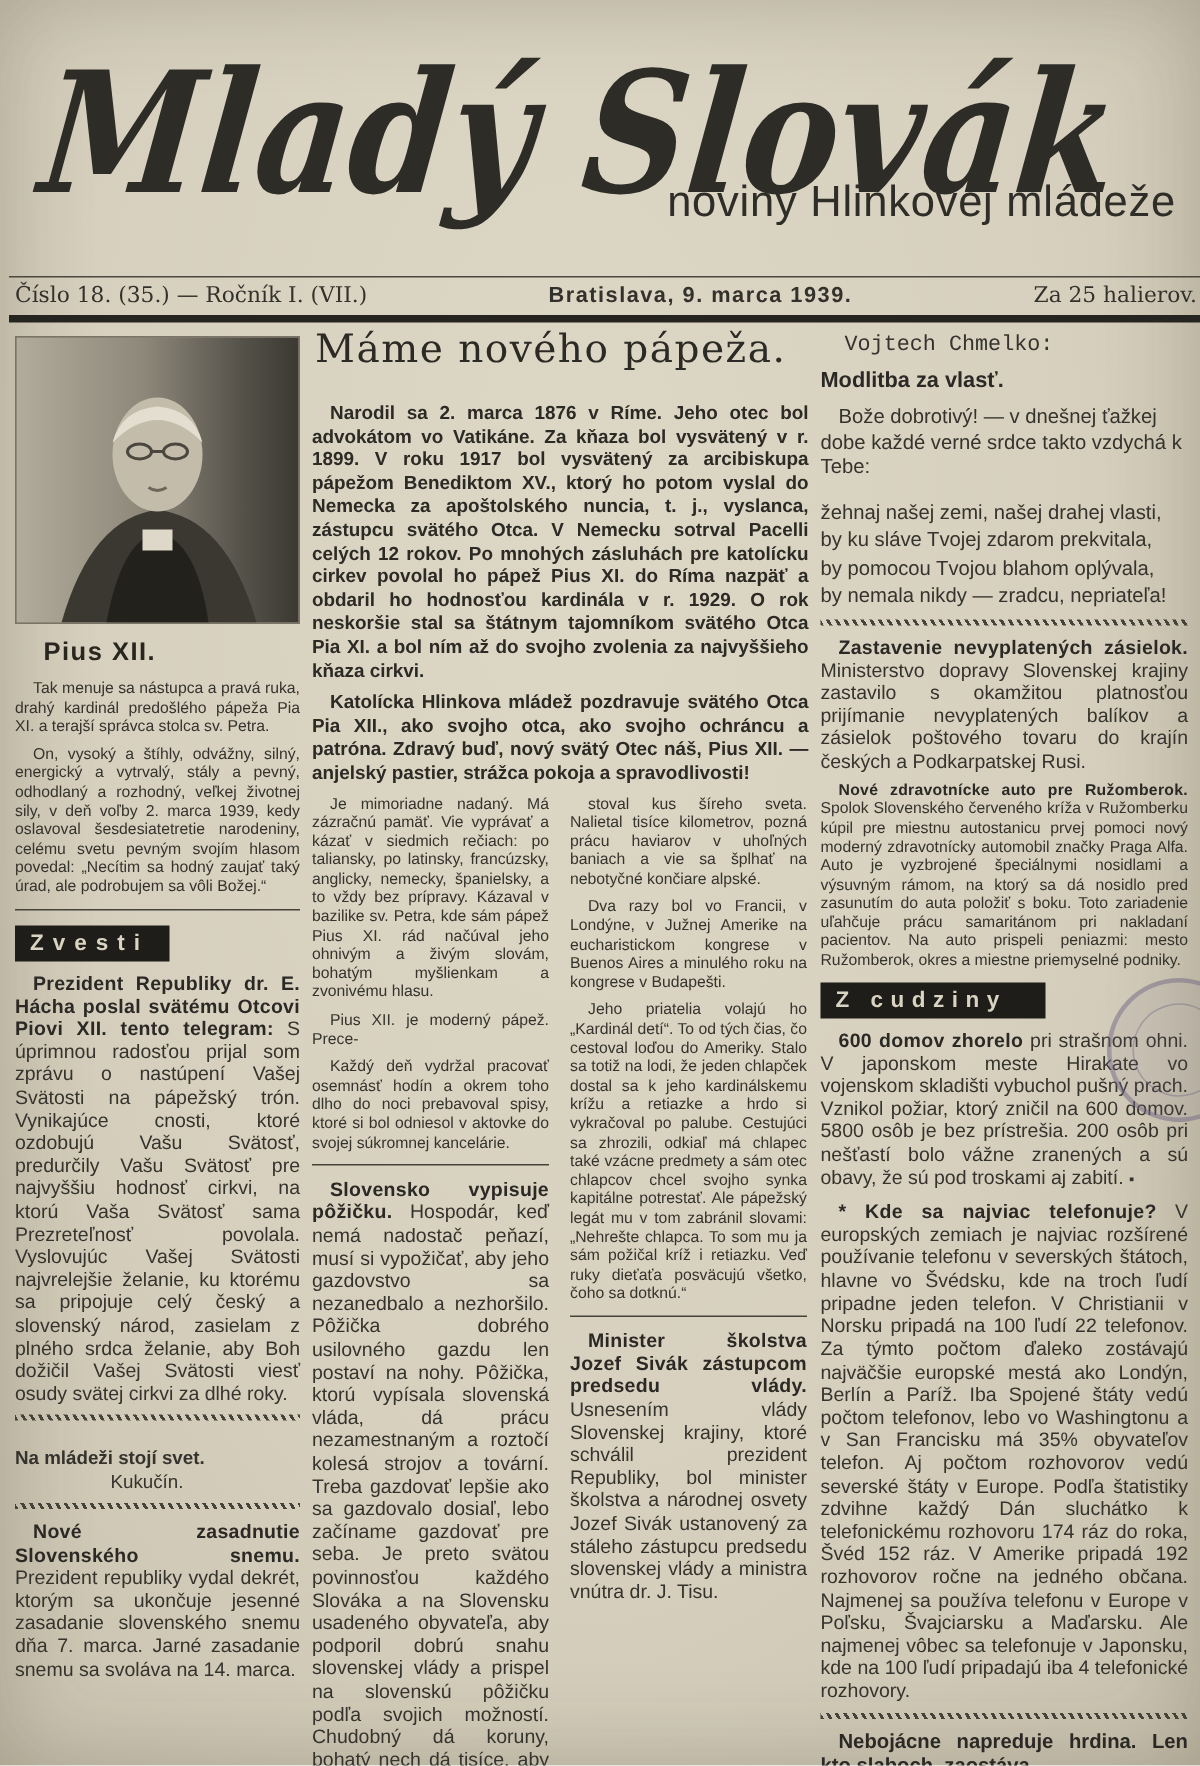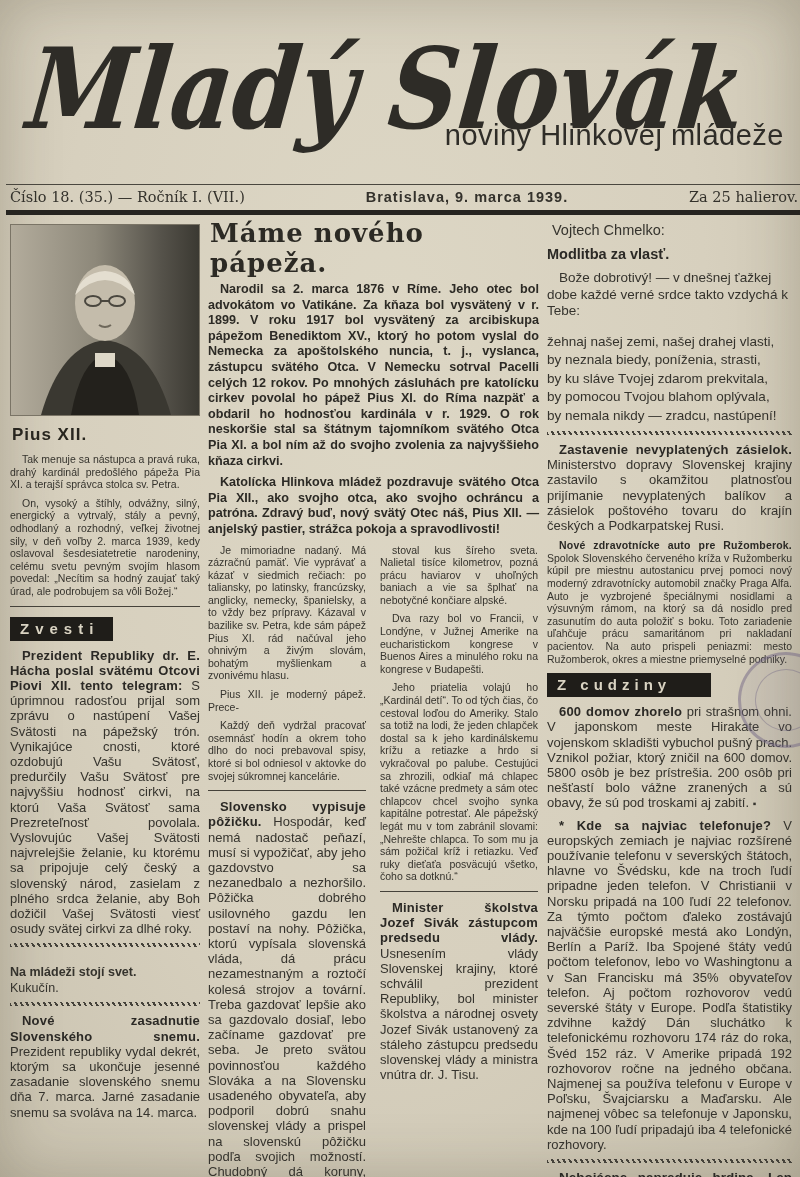--- a/index.html
+++ b/index.html
@@ -25,35 +25,35 @@
   p{margin:0 0 6px 0;text-indent:12px;text-align:justify;}
   .txt-sm{font-size:10.5px;line-height:12.6px;}
   .txt-lg{font-size:13px;line-height:15.2px;}
   b.lead{letter-spacing:.2px;color:#2b2925;}
   hr.thin{border:none;border-top:1px solid #45423a;margin:8px 0;}
   .wavy{height:4px;margin:7px 0;
         background:repeating-linear-gradient(60deg,#45423a 0 2px,transparent 2px 5px);}
   
   .photo{width:190px;height:192px;border:1px solid #7a7466;box-sizing:border-box;background:#8d8779;}
   .photo svg{display:block;}
-  .photo-caption{font-size:17px;font-weight:bold;letter-spacing:1px;color:#28261f;margin:9px 0 8px 2px;}
+  .photo-caption{font-size:17px;font-weight:bold;letter-spacing:1px;color:#28261f;margin:9px 0 8px 19px;}
   .bar{display:inline-block;background:#1f1d19;color:#d9d3c2;font-weight:bold;
        font-size:15px;letter-spacing:6px;padding:3px 14px 4px 10px;margin:2px 0 7px 0;}
-  .bar.wide{letter-spacing:5px;padding-right:40px;}
+  .bar.wide{letter-spacing:5px;padding-right:26px;}
   .quote-row{font-size:12.5px;margin:18px 0 2px 0;}
   .quote-row .q{font-weight:bold;}
-  .author{text-align:left;font-size:12.5px;padding-right:14px;margin-bottom:2px;}
+  .author{text-align:center;font-size:12.5px;padding-right:14px;margin-bottom:2px;}
   
-  .headline{font-family:"DejaVu Serif",serif;font-weight:bold;font-size:26px;
-            letter-spacing:1px;color:#2c2a24;margin:0 0 4px 2px;}
+  .headline{font-family:"DejaVu Serif",serif;font-weight:normal;font-size:26px;
+            letter-spacing:1px;color:#2c2a24;margin:0 0 20px 2px;}
   .intro{font-weight:bold;font-size:12.6px;line-height:15.6px;color:#2c2a25;}
   .subrow{display:flex;gap:14px;margin-top:5px;}
   .subcol{width:158px;}
   
-  .poem-author{font-size:14.5px;margin:0 0 8px 5px;}
+  .poem-author{font-size:14.5px;margin:0 0 8px 16px;font-family:Liberation Mono, monospace;}
   .poem-title{font-size:14.5px;font-weight:bold;margin:0 0 8px 0;color:#2b2925;}
   .poem-line{font-size:13.5px;line-height:16.5px;padding-left:34px;text-indent:-34px;margin-bottom:2px;}
   .poem-line.first{padding-left:0;text-indent:12px;margin-bottom:14px;}
   .bold-quote{font-weight:bold;font-size:13.5px;line-height:16px;text-indent:12px;margin-bottom:2px;color:#2b2925;}
   .marker{font-size:10px;letter-spacing:-1px;}
   
   .stamp{position:absolute;left:738px;top:652px;width:96px;height:96px;border-radius:50%;
          border:3px solid rgba(110,100,130,.45);box-sizing:border-box;
          background:rgba(130,120,150,.10);transform:rotate(-18deg);}
   .stamp::before{content:"";position:absolute;left:14px;top:14px;right:14px;bottom:14px;
@@ -136,24 +136,23 @@
 
       </div>
     </div>
   </div>
 
   <div class="rightcol">
     <div class="poem-author">Vojtech Chmelko:</div>
     <div class="poem-title">Modlitba za vlasť.</div>
     <div class="poem-line first">Bože dobrotivý! — v dnešnej ťažkej dobe každé verné srdce takto vzdychá k Tebe:</div>
     <div class="poem-line">žehnaj našej zemi, našej drahej vlasti,</div>
-    <div class="poem-line">by neznala biedy, poníženia, strasti,</div>
     <div class="poem-line">by ku sláve Tvojej zdarom prekvitala,</div>
     <div class="poem-line">by pomocou Tvojou blahom oplývala,</div>
-    <div class="poem-line">by nemala nikdy — zradcu, nastúpení!</div>
+    <div class="poem-line">by nemala nikdy — zradcu, nepriateľa!</div>
     <div class="wavy"></div>
     <p class="txt-lg"><b class="lead">Zastavenie nevyplatených zásielok.</b> <span>Ministerstvo dopravy Slovenskej krajiny zastavilo s okamžitou platnosťou prijímanie nevyplatených balíkov a zásielok poštového tovaru do krajín českých a Podkarpatskej Rusi.</span></p>
     <p class="txt-sm"><b class="lead">Nové zdravotnícke auto pre Ružomberok.</b> <span>Spolok Slovenského červeného kríža v Ružomberku kúpil pre miestnu autostanicu prvej pomoci nový moderný zdravotnícky automobil značky Praga Alfa. Auto je vyzbrojené špeciálnymi nosidlami a výsuvným rámom, na ktorý sa dá nosidlo pred zasunutím do auta položiť s boku. Toto zariadenie uľahčuje prácu samaritánom pri nakladaní pacientov. Na auto prispeli peniazmi: mesto Ružomberok, okres a miestne priemyselné podniky.</span></p>
     <div class="bar wide">Z cudziny</div>
     <p class="txt-lg"><b class="lead">600 domov zhorelo</b> <span>pri strašnom ohni. V japonskom meste Hirakate vo vojenskom skladišti vybuchol pušný prach. Vznikol požiar, ktorý zničil na 600 domov. 5800 osôb je bez prístrešia. 200 osôb pri nešťastí bolo vážne zranených a sú obavy, že sú pod troskami aj zabití.</span> <span class="marker">▪</span></p>
     <p class="txt-lg"><b class="lead">* Kde sa najviac telefonuje?</b> <span>V europských zemiach je najviac rozšírené používanie telefonu v severských štátoch, hlavne vo Švédsku, kde na troch ľudí pripadne jeden telefon. V Christianii v Norsku pripadá na 100 ľudí 22 telefonov. Za týmto počtom ďaleko zostávajú najväčšie europské mestá ako Londýn, Berlín a Paríž. Iba Spojené štáty vedú počtom telefonov, lebo vo Washingtonu a v San Francisku má 35% obyvateľov telefon. Aj počtom rozhovorov vedú severské štáty v Europe. Podľa štatistiky zdvihne každý Dán sluchátko k telefonickému rozhovoru 174 ráz do roka, Švéd 152 ráz. V Amerike pripadá 192 rozhovorov ročne na jedného občana. Najmenej sa používa telefonu v Europe v Poľsku, Švajciarsku a Maďarsku. Ale najmenej vôbec sa telefonuje v Japonsku, kde na 100 ľudí pripadajú iba 4 telefonické rozhovory.</span></p>
     <div class="wavy"></div>
     <p class="bold-quote">Nebojácne napreduje hrdina. Len kto slaboch, zaostáva.</p>
     
   </div>

